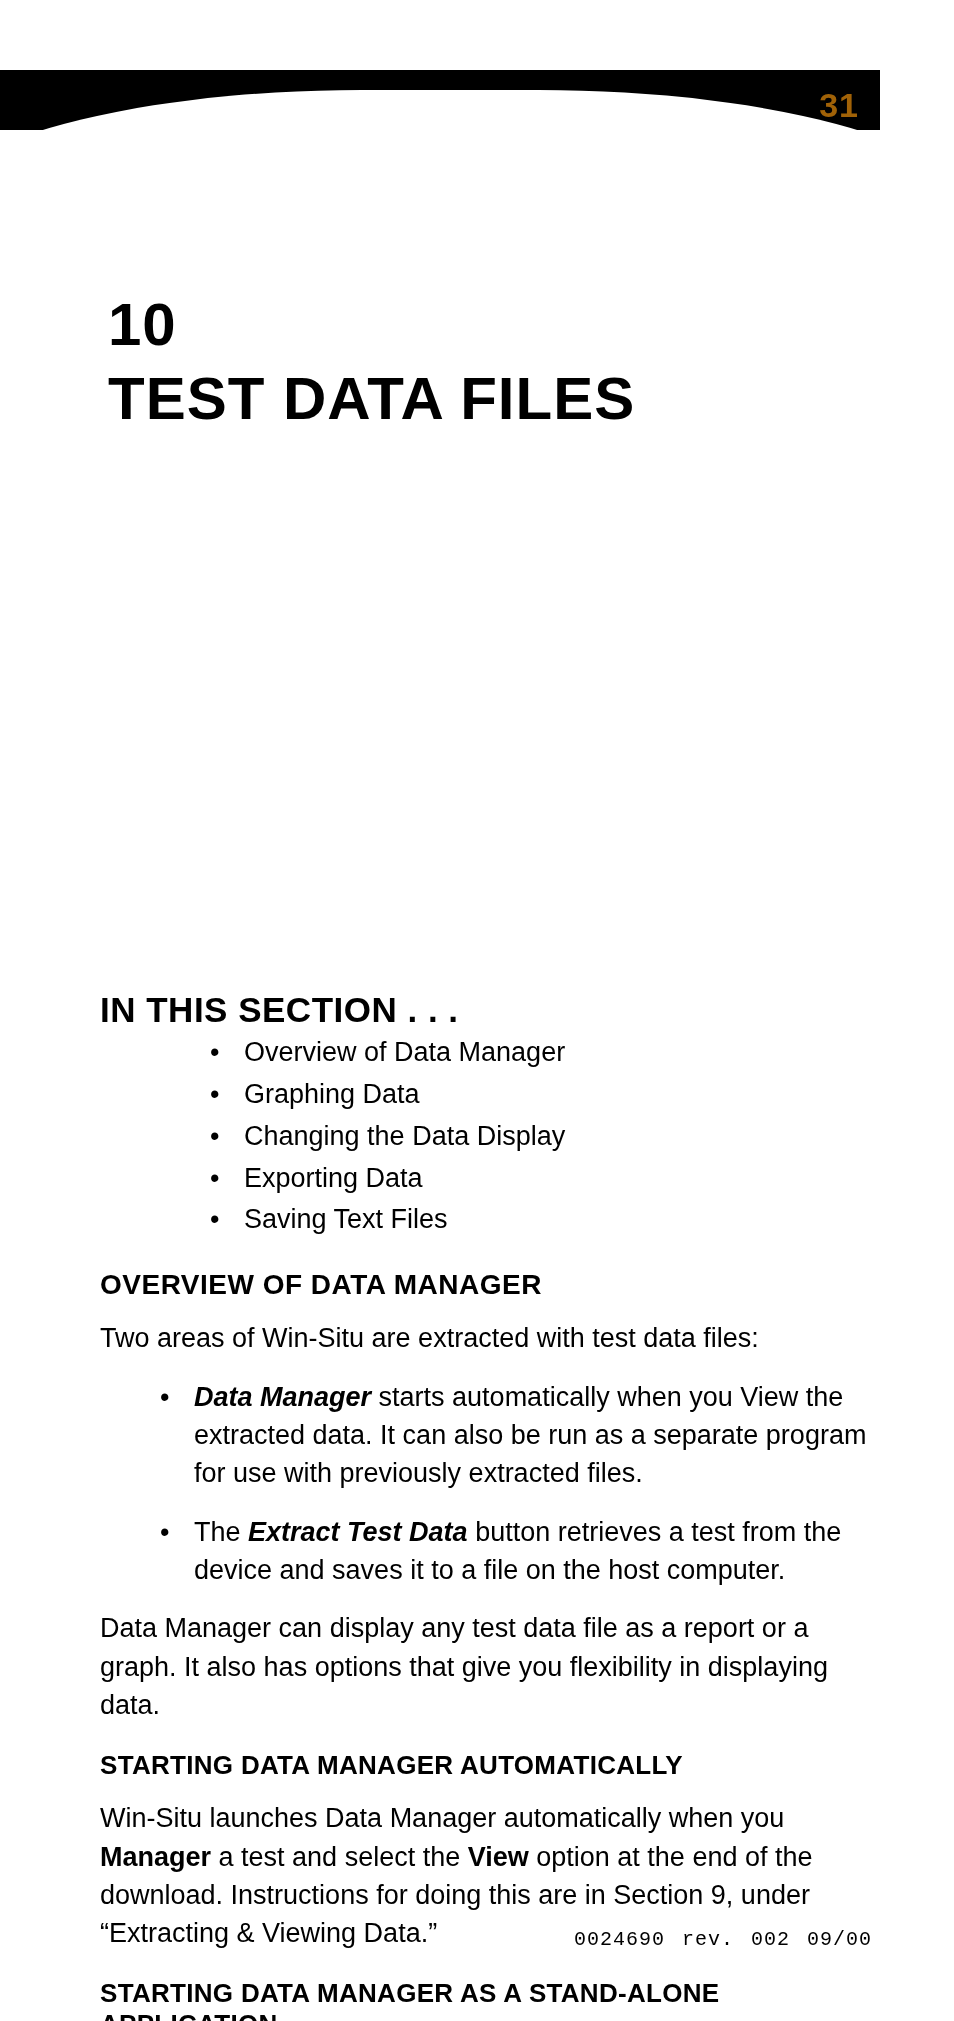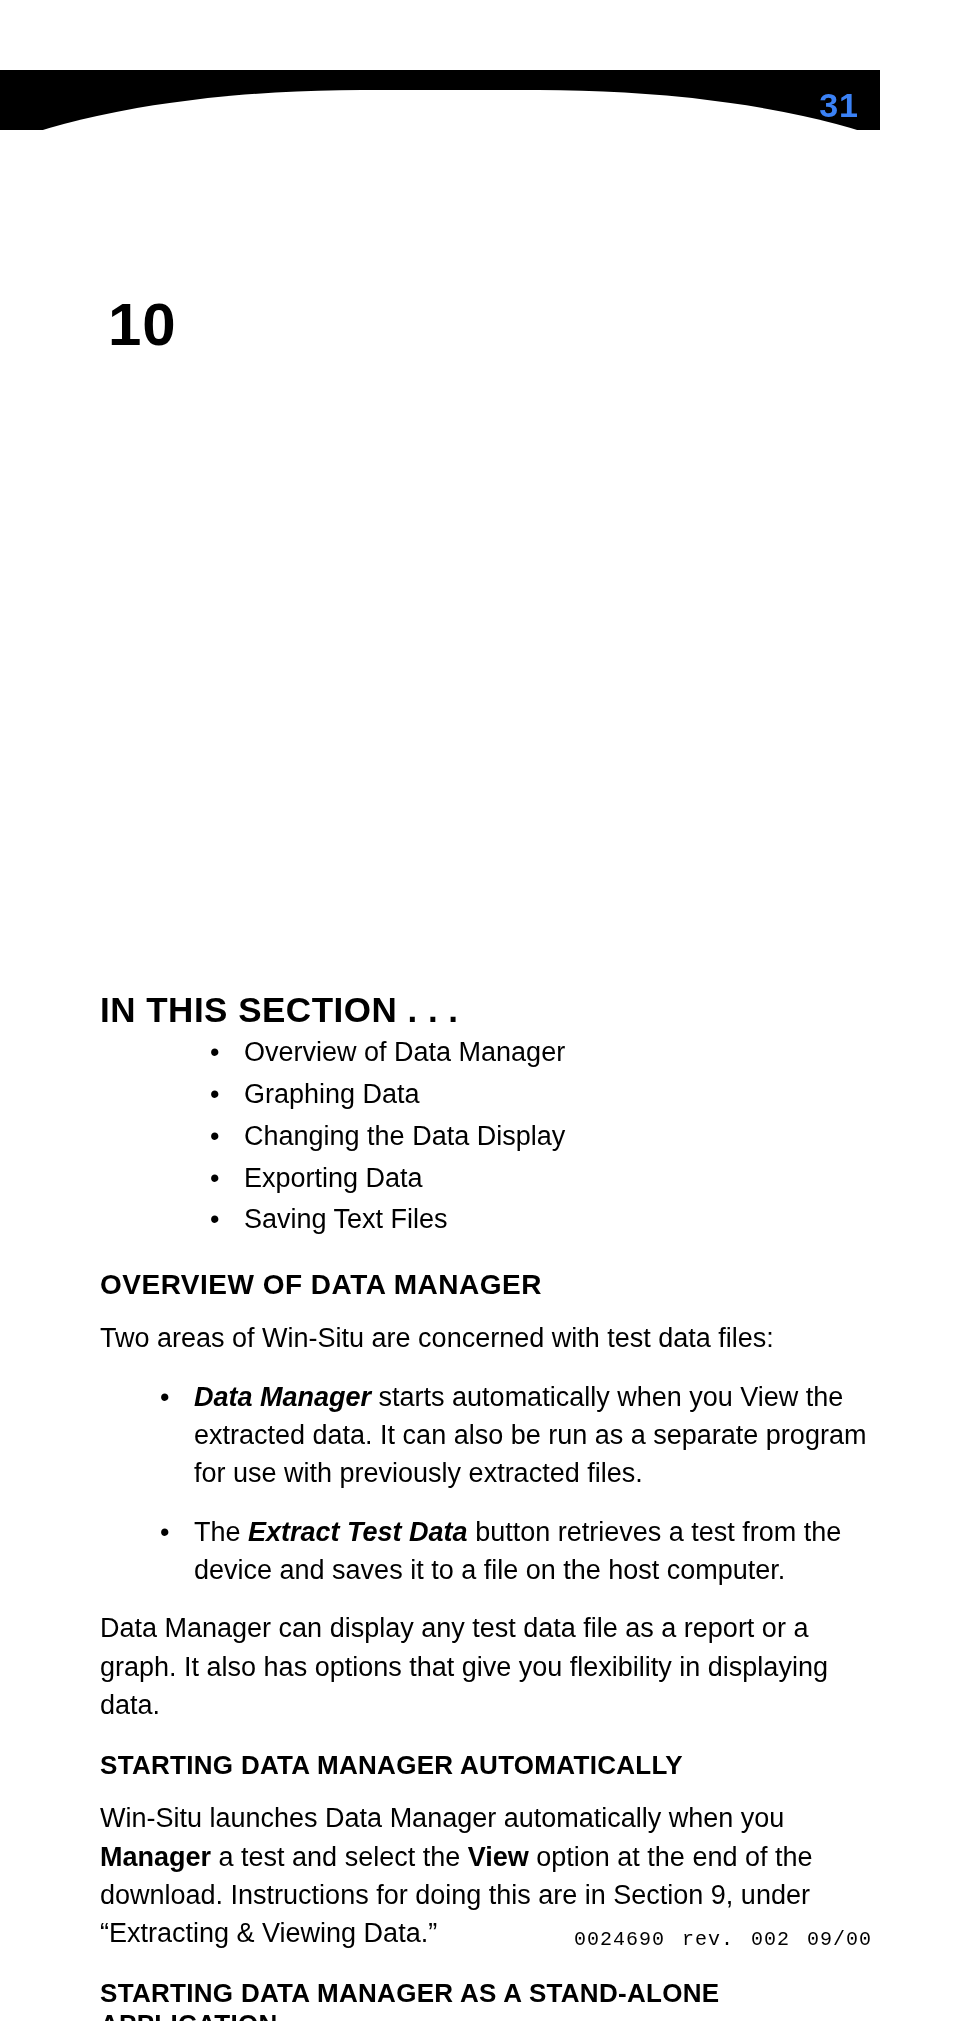--- a/index.html
+++ b/index.html
@@ -38,21 +38,21 @@
     top: 20px;
     width: 1060px;
     height: 260px;
     background: #fff;
     border-radius: 50% / 60%;
   }
   .page-number {
     position: absolute;
     top: 86px;
     right: 95px;
-    color: #3b82f6;
+    color: #a16207;
     font-weight: 900;
     font-size: 34px;
     letter-spacing: 1px;
     font-family: Arial, Helvetica, sans-serif;
   }
   .chapter-block {
     position: absolute;
     top: 290px;
     left: 108px;
     right: 90px;
@@ -185,37 +185,38 @@
       <path d="M260 260 C 200 150, 320 130, 300 230 Z" fill="#eaeaea" stroke="#d6d6d6"></path>
       <path d="M260 260 C 360 180, 420 300, 320 300 Z" fill="#eaeaea" stroke="#d6d6d6"></path>
       <path d="M260 260 C 340 360, 230 430, 240 320 Z" fill="#eaeaea" stroke="#d6d6d6"></path>
       <path d="M260 260 C 150 340, 110 220, 210 240 Z" fill="#eaeaea" stroke="#d6d6d6"></path>
       <circle cx="260" cy="260" r="22" fill="#e0e0e0" stroke="#d0d0d0"></circle>
     </g>
   </svg>
 
   <div class="chapter-block">
     <div class="chapter-number">10</div>
+    <div class="chapter-title">TEST DATA FILES</div>
   </div>
 
   <div class="content">
 
     <div class="section-label">IN THIS SECTION . . .</div>
 
     <div class="toc-list">
       <div class="item">Overview of Data Manager</div>
       <div class="item">Graphing Data</div>
       <div class="item">Changing the Data Display</div>
       <div class="item">Exporting Data</div>
       <div class="item">Saving Text Files</div>
     </div>
 
     <div class="h2">OVERVIEW OF DATA MANAGER</div>
 
-    <div class="body-text">Two areas of Win-Situ are concerned with test data files:</div>
+    <div class="body-text">Two areas of Win-Situ are extracted with test data files:</div>
 
     <div class="bullet-list">
       <div class="bitem">
         <span></span><span class="bold-italic-inline">Data Manager</span><span> starts automatically when you View the extracted data. It can also be run as a separate program for use with previously extracted files.</span>
       </div>
       <div class="bitem">
         <span>The </span><span class="bold-italic-inline">Extract Test Data</span><span> button retrieves a test from the device and saves it to a file on the host computer.</span>
       </div>
     </div>
 

